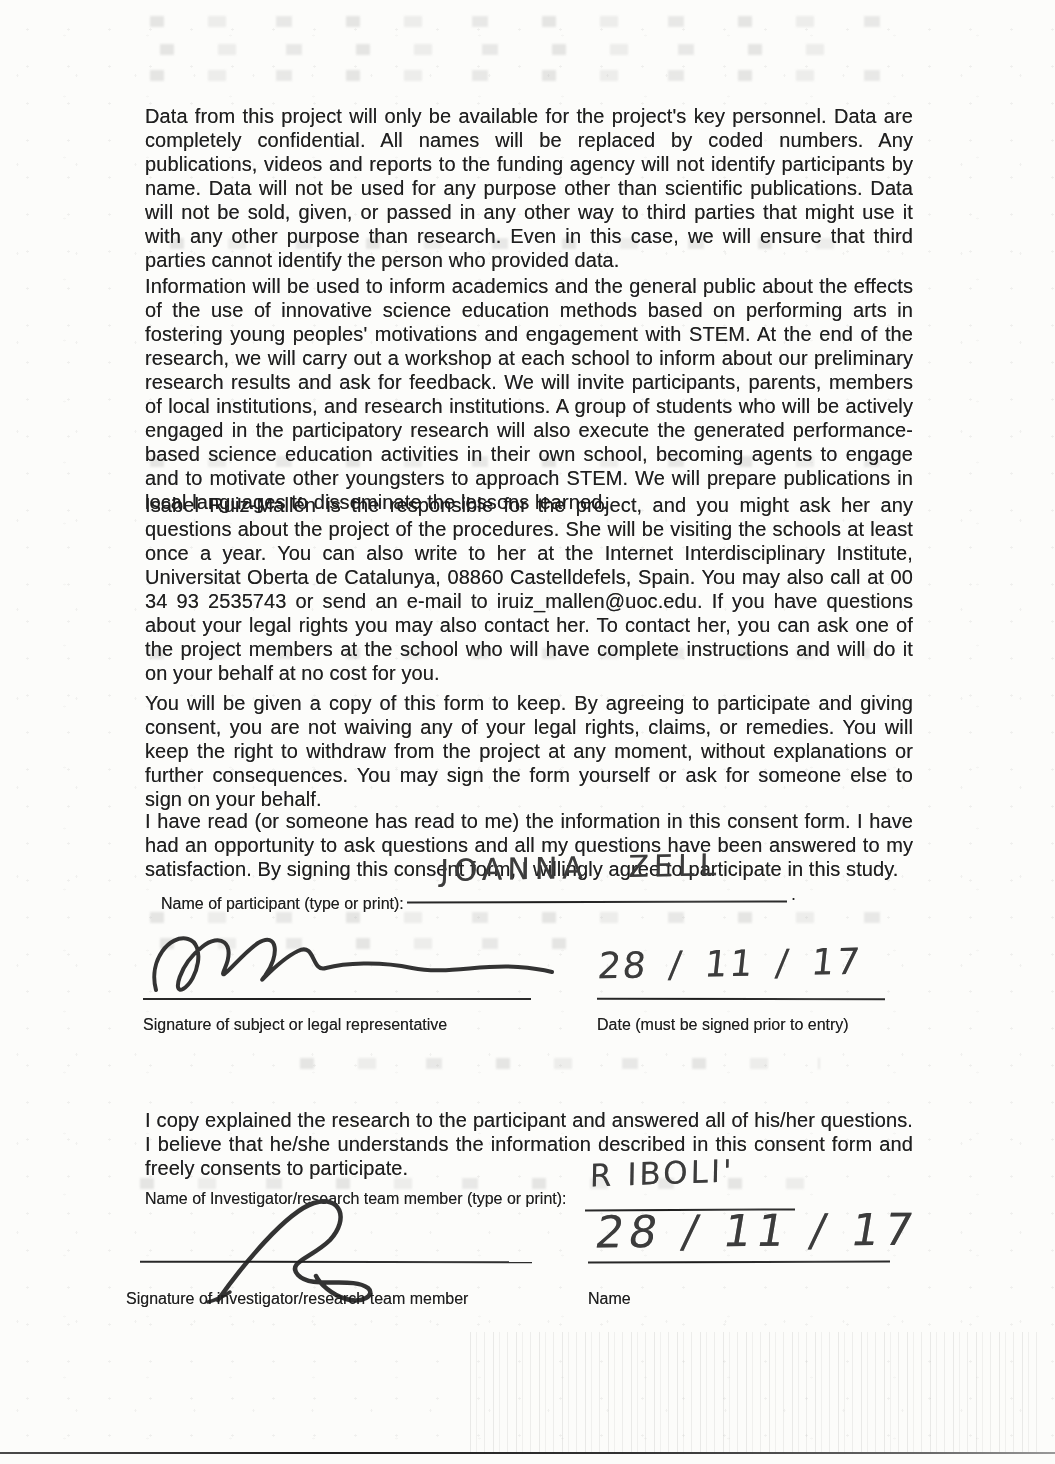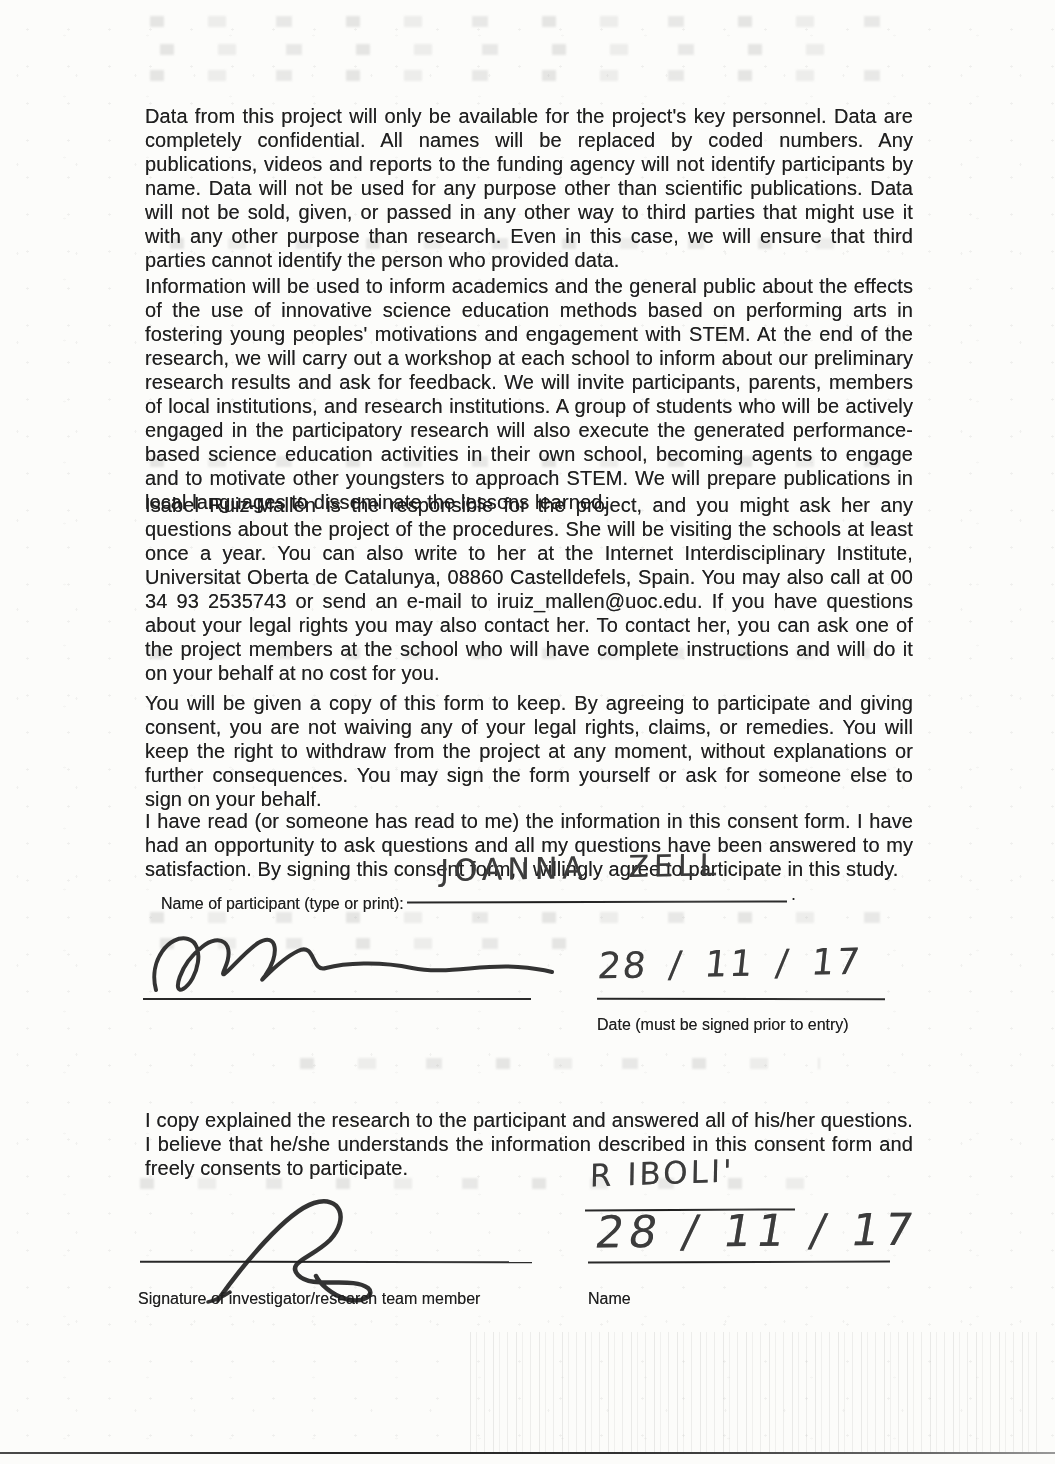--- a/index.html
+++ b/index.html
@@ -139,31 +139,33 @@
   <span class="end-dot" style="left:791px; top:884px;">.</span>
 
   <svg class="sig" style="left:148px; top:928px; width:412px; height:76px;" viewBox="0 0 412 76">
     <path stroke-width="4" d="M8,62 C0,32 22,6 40,11 C58,16 50,52 35,61 C24,67 31,37 54,19
       C72,4 88,15 77,40 C68,60 92,27 110,15 C130,3 132,27 117,48 C106,62 129,33 150,23
       C168,14 163,45 178,40 C196,35 232,33 264,40 C298,47 332,36 370,39 C384,40 396,42 404,44"></path>
   </svg>
   <span class="hand hand-date-1">28 / 11 / 17</span>
   <div class="hline" style="left:143px; top:998px; width:388px;"></div>
   <div class="hline" style="left:597px; top:998px; width:288px; transform:rotate(0.1deg);"></div>
+  <span class="label" style="left:143px; top:1014px;">Signature of subject or legal representative</span>
   <span class="label" style="left:597px; top:1014px;">Date (must be signed prior to entry)</span>
 
   <p class="para" style="top:1088px;">I copy explained the research to the participant and answered all of his/her questions. I believe that he/she understands the information described in this consent form and freely consents to participate.</p>
 
+  <span class="label" style="left:145px; top:1188px;">Name of Investigator/research team member (type or print):</span>
   <span class="hand hand-inv-name">R IBOLI'</span>
   <div class="hline" style="left:585px; top:1209px; width:210px; transform:rotate(-0.3deg);"></div>
 
   <svg class="sig" style="left:200px; top:1196px; width:330px; height:108px;" viewBox="0 0 330 108">
     <path stroke-width="4.5" d="M18,104 C42,70 86,16 114,7 C140,-1 150,22 130,44
       C112,62 86,66 98,79 C112,94 152,80 168,92 C176,99 162,108 146,103 C132,99 120,88 116,80"></path>
     <path stroke-width="3.5" d="M30,96 C24,100 16,104 8,106"></path>
   </svg>
   <span class="hand hand-date-2">28 / 11 / 17</span>
   <div class="hline" style="left:140px; top:1261px; width:392px; transform:rotate(0.1deg);"></div>
   <div class="hline" style="left:588px; top:1261px; width:302px; transform:rotate(-0.2deg);"></div>
-  <span class="label" style="left:138px; top:1288px;">Signature of investigator/research team member</span>
+  <span class="label" style="left:126px; top:1288px;">Signature of investigator/research team member</span>
   <span class="label" style="left:588px; top:1288px;">Name</span>
 
 </div>
 
 </body></html>

